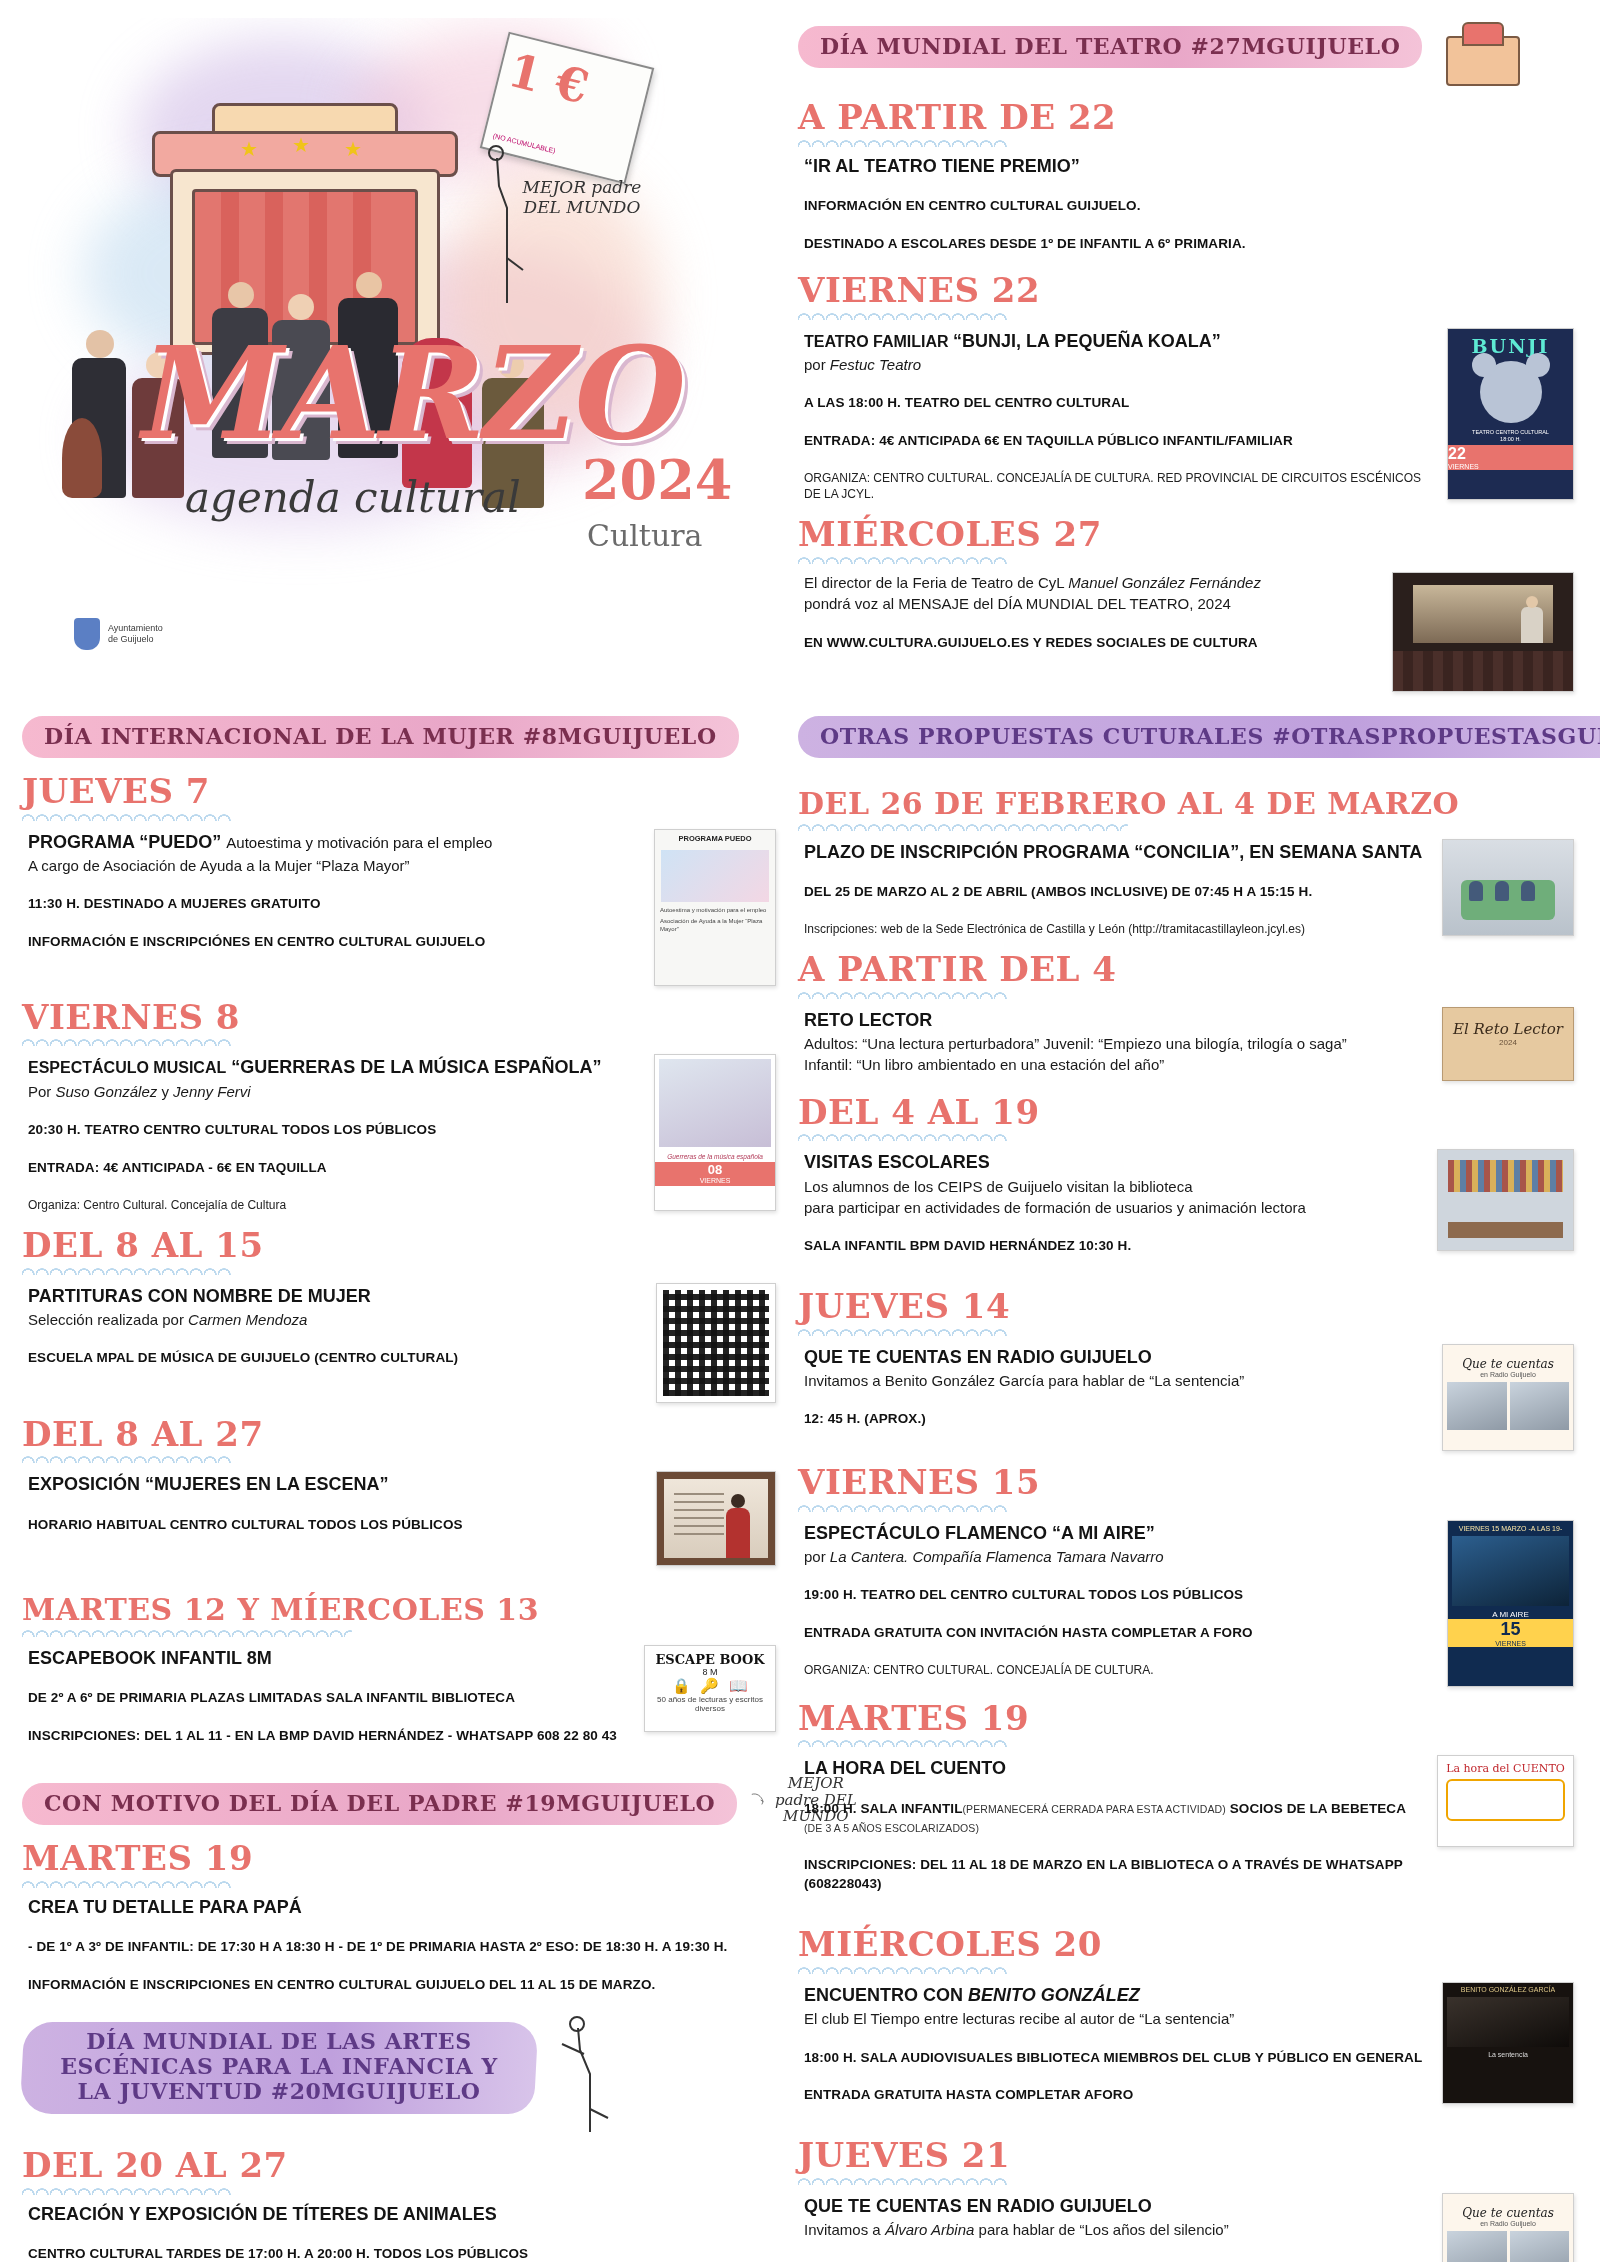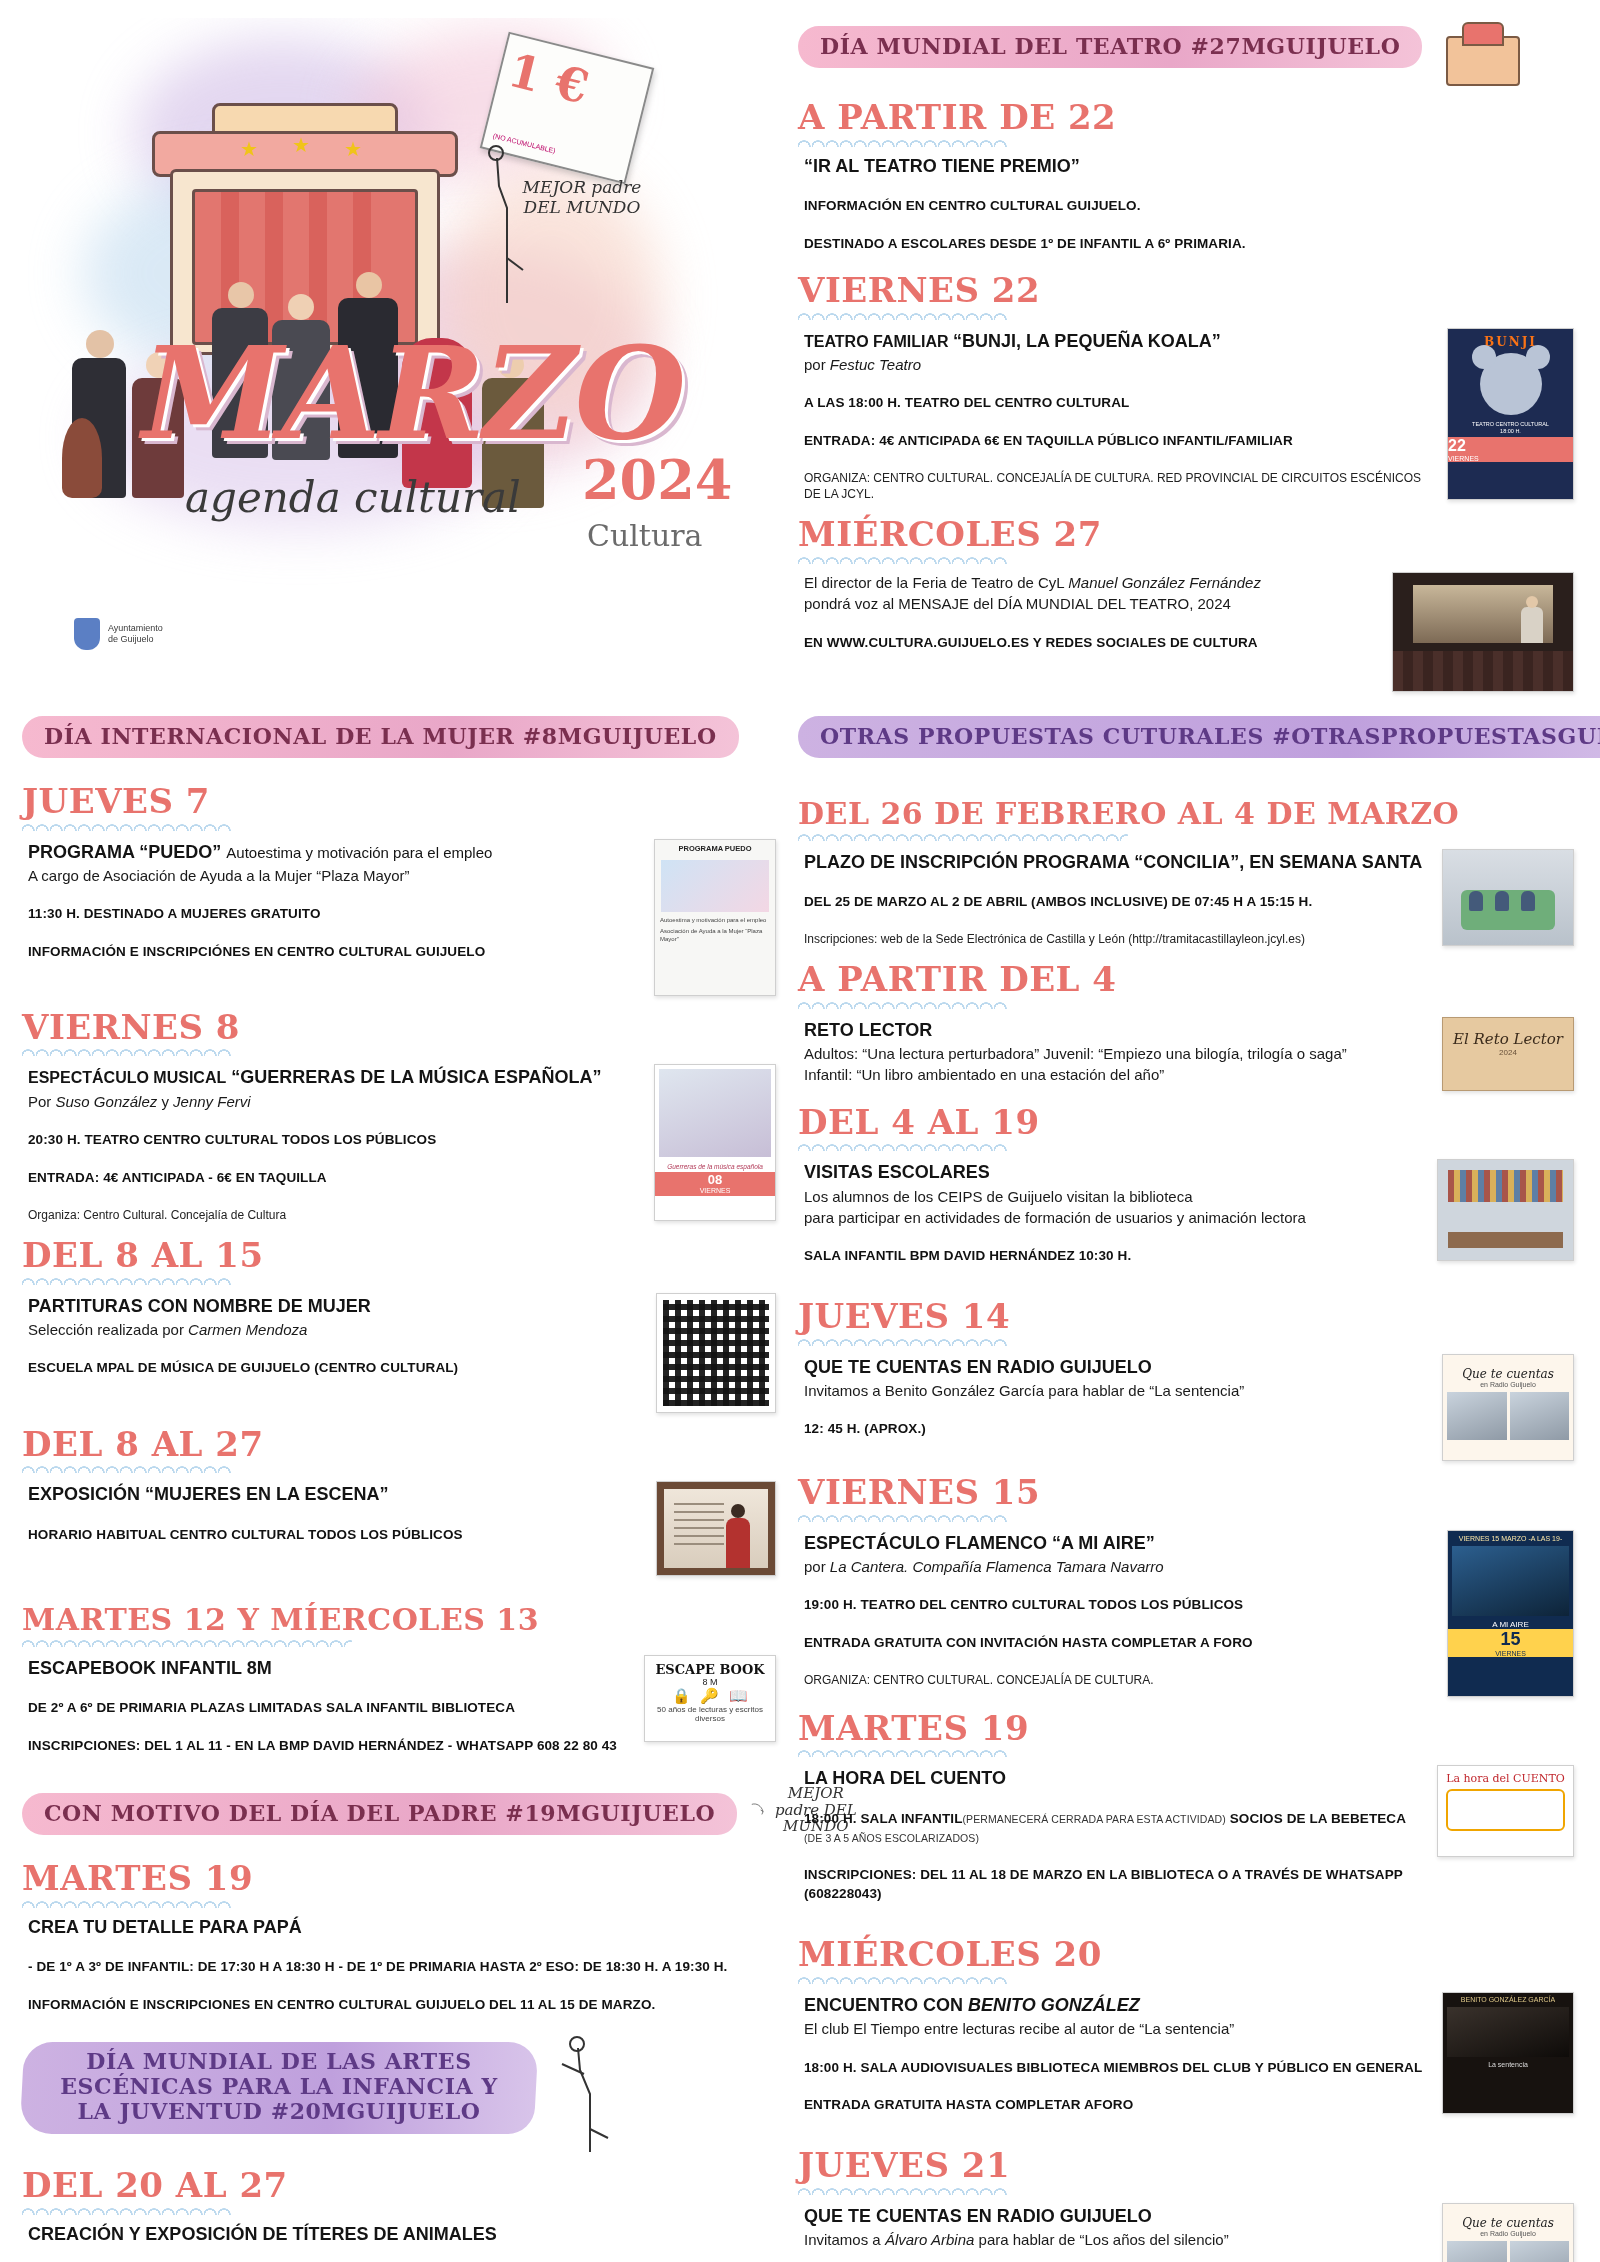--- a/index.html
+++ b/index.html
@@ -114,21 +114,21 @@
   .logo-ayto{
     position:absolute;left:52px;top:600px;display:flex;align-items:center;gap:8px;
   }
   .logo-ayto .shield{
     width:26px;height:32px;background:#5b7fc4;border-radius:4px 4px 12px 12px;
   }
   .logo-ayto .txt{font-size:9px;color:#3b3b3b;line-height:1.2;}
 
   
   .banner{
-    position:relative;display:inline-block;margin:8px 0 12px 0;padding:7px 22px 9px 22px;
+    position:relative;display:inline-block;margin:8px 0 2px 0;padding:7px 22px 9px 22px;
   }
   .banner .brush{
     position:absolute;left:0;top:0;right:0;bottom:0;
     border-radius:28px 30px 26px 32px;
     transform:skewX(-3deg);
   }
   .banner.pink .brush{background:linear-gradient(90deg,#f6b9cf,#e9a7c8 60%,#f4c3d8);}
   .banner.purple .brush{background:linear-gradient(90deg,#cdb2e2,#bfa0dd 60%,#d8c4ea);}
   .banner .btxt{
     position:relative;
@@ -195,21 +195,21 @@
   .framed .lines{position:absolute;left:10px;top:14px;width:50px;height:42px;
     background:repeating-linear-gradient(0deg,#9a8d7d 0 2px,transparent 2px 8px);}
 
   .escapebook{width:130px;height:85px;background:#fff;}
   .escapebook .eb{font-family:"DejaVu Serif",serif;font-weight:bold;font-size:13px;text-align:center;color:#111;padding-top:6px;}
   .escapebook .sub{font-size:9px;text-align:center;color:#222;}
   .escapebook .ico{display:flex;justify-content:center;gap:10px;font-size:15px;}
   .escapebook .n{font-size:8px;text-align:center;color:#444;}
 
   .bunji{width:125px;height:170px;background:#1d2b52;color:#fff;}
-  .bunji .bt{font-family:"DejaVu Serif",serif;font-weight:bold;font-size:12px;text-align:center;color:#f97316;padding-top:6px;letter-spacing:2px;}
+  .bunji .bt{font-family:"DejaVu Serif",serif;font-weight:bold;font-size:19px;text-align:center;color:#5eead4;padding-top:6px;letter-spacing:2px;}
   .bunji .koala{width:62px;height:62px;margin:4px auto;border-radius:50%;background:#b9c4d6;position:relative;}
   .bunji .koala::before,.bunji .koala::after{content:"";position:absolute;top:-8px;width:24px;height:24px;border-radius:50%;background:#b9c4d6;}
   .bunji .koala::before{left:-8px;}.bunji .koala::after{right:-8px;}
   .bunji .info{font-size:5.5px;text-align:center;line-height:1.35;padding:2px 4px;}
   .bunji .dbar{background:#e8736d;color:#fff;font-weight:bold;font-size:16px;}
   .bunji .dbar small{display:block;font-size:7px;font-weight:normal;}
 
   .stage{width:180px;height:118px;background:#2a1f1c;}
   .stage .seats{position:absolute;left:0;right:0;bottom:0;height:40px;background:repeating-linear-gradient(90deg,#4a2f2a 0 10px,#3a2420 10px 20px);}
   .stage .scr{position:absolute;left:20px;top:12px;right:20px;height:58px;background:linear-gradient(180deg,#c8b79a,#7d6a55);}

